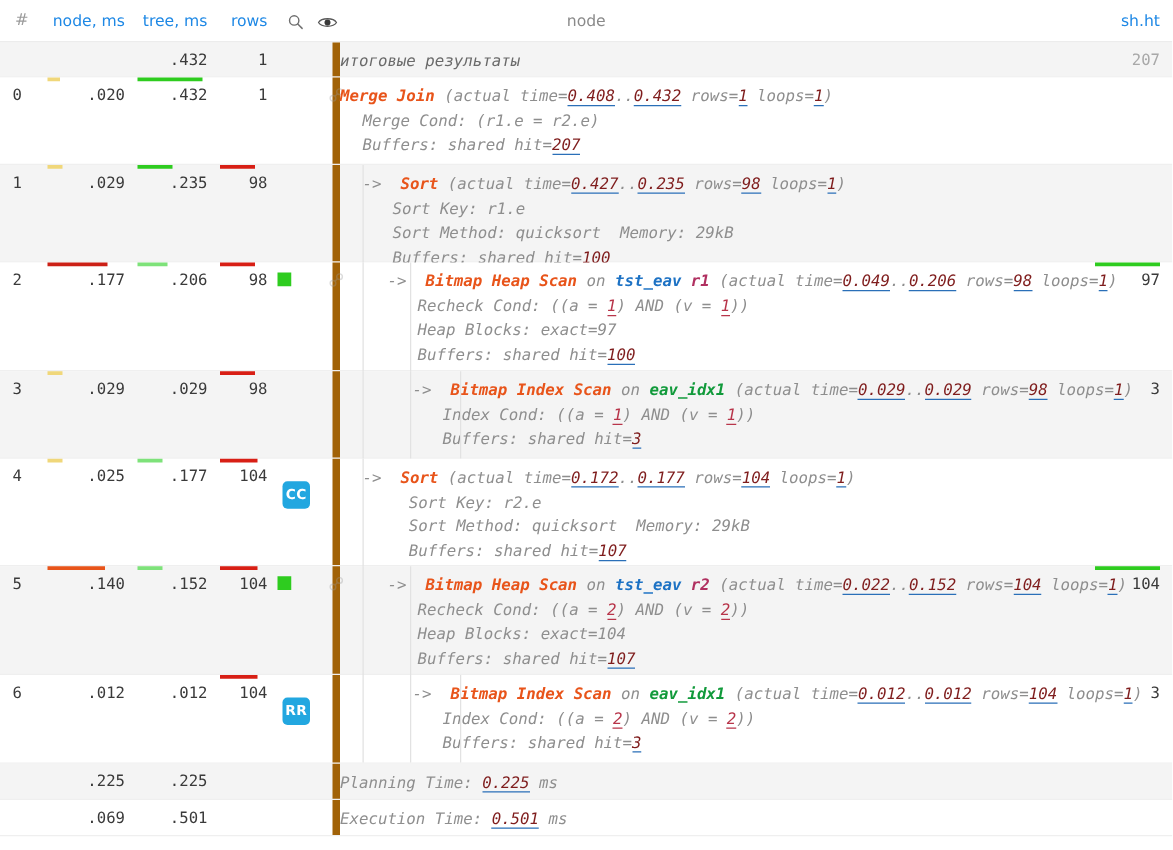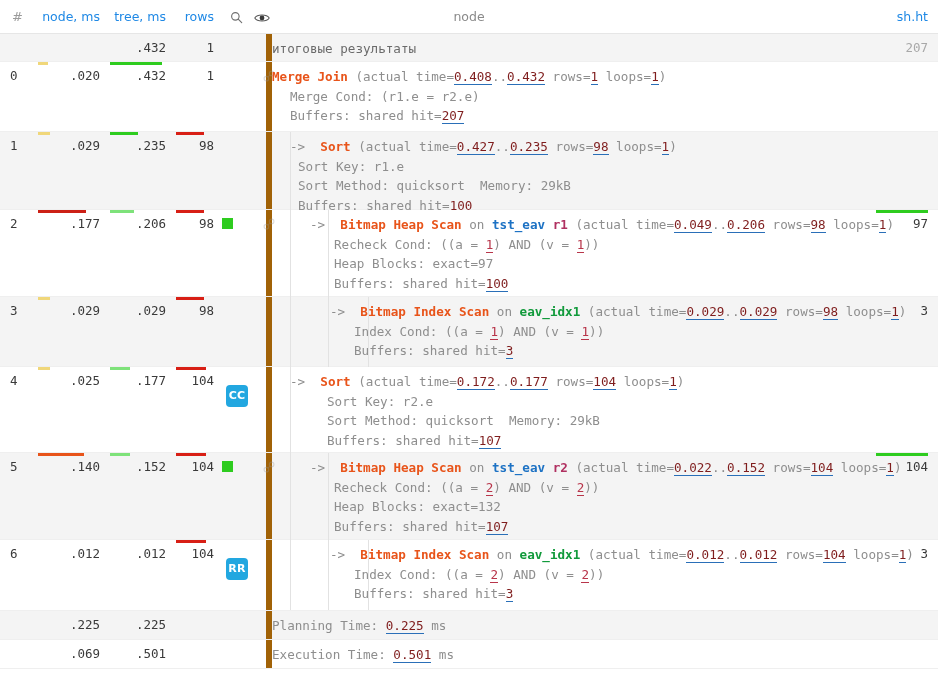--- a/index.html
+++ b/index.html
@@ -111,20 +111,21 @@
     position: relative;
     min-height: 22px;
   }
   .ln {
     font-family: "DejaVu Sans Mono", "Liberation Mono", monospace;
     font-size: 12.6px;
     line-height: 19.5px;
     color: #8e8e8e;
     white-space: pre;
     padding-left: 0;
+    font-style: italic;
   }
 
   .kw     { color: #e8541a; font-weight: bold; }
   .tbl    { color: #1d72c4; font-weight: bold; }
   .alias  { color: #b03060; font-weight: bold; text-align: center; }
   .idx    { color: #119a3b; font-weight: bold; }
   .num    { color: #7f1d1d; border-bottom: 1px solid #2a6fb8; }
   .numr   { color: #b8354a; border-bottom: 1px solid #b8354a; }
   .gray   { color: #8e8e8e; }
   .dark   { color: #6a6a6a; }
@@ -227,21 +228,21 @@
           <div class="bar b-rows" style="width:28px;background:#d81f15"></div>
           <div class="gutnum c-idx">1</div>
           <div class="gutnum c-node">.029</div>
           <div class="gutnum c-tree">.235</div>
           <div class="gutnum c-rows">98</div>
         </div>
         <div class="plan">
           <div class="guide" style="left:18px"></div>
           <div style="padding-left:18px">
             <div class="ln"><span class="gray">-&gt;&nbsp;&nbsp;</span><span class="kw">Sort</span><span class="gray"> (actual time=</span><span class="num">0.427</span><span class="gray">..</span><span class="num">0.235</span><span class="gray"> rows=</span><span class="num">98</span><span class="gray"> loops=</span><span class="num">1</span><span class="gray">)</span></div>
-            <div style="padding-left:8px">
+            <div style="padding-left:24px">
               <div class="ln gray">Sort Key: r1.e</div>
               <div class="ln gray">Sort Method: quicksort  Memory: 29kB</div>
               <div class="ln gray">Buffers: shared hit=<span class="num">100</span></div>
             </div>
           </div>
         </div>
       </div>
       <div class="row" style="height: 87px;">
         <div class="gut">
           <div class="bar b-node" style="width:48px;background:#cc2016"></div>
@@ -335,21 +336,21 @@
               <line x1="6.9" y1="9.1" x2="9.1" y2="6.9"></line>
             </svg></div>
         </div>
         <div class="plan">
           <div class="guide" style="left:18px"></div>
           <div class="guide" style="left:56px"></div>
           <div style="padding-left:38px">
             <div class="ln"><span class="gray">-&gt;&nbsp;&nbsp;</span><span class="kw">Bitmap Heap Scan</span><span class="gray"> on </span><span class="tbl">tst_eav</span><span class="gray"> </span><span class="alias">r2</span><span class="gray"> (actual time=</span><span class="num">0.022</span><span class="gray">..</span><span class="num">0.152</span><span class="gray"> rows=</span><span class="num">104</span><span class="gray"> loops=</span><span class="num">1</span><span class="gray">)</span></div>
             <div style="padding-left:24px">
               <div class="ln gray">Recheck Cond: ((a = <span class="numr">2</span>) AND (v = <span class="numr">2</span>))</div>
-              <div class="ln gray">Heap Blocks: exact=132</div>
+              <div class="ln gray">Heap Blocks: exact=104</div>
               <div class="ln gray">Buffers: shared hit=<span class="num">107</span></div>
             </div>
           </div>
         </div>
         <div class="rtbar" style="width:52px;background:#2ecc1f"></div>
         <div class="rt">104</div>
       </div>
       <div class="row" style="height: 71px;">
         <div class="gut">
           <div class="bar b-rows" style="width:30px;background:#d81f15"></div>

